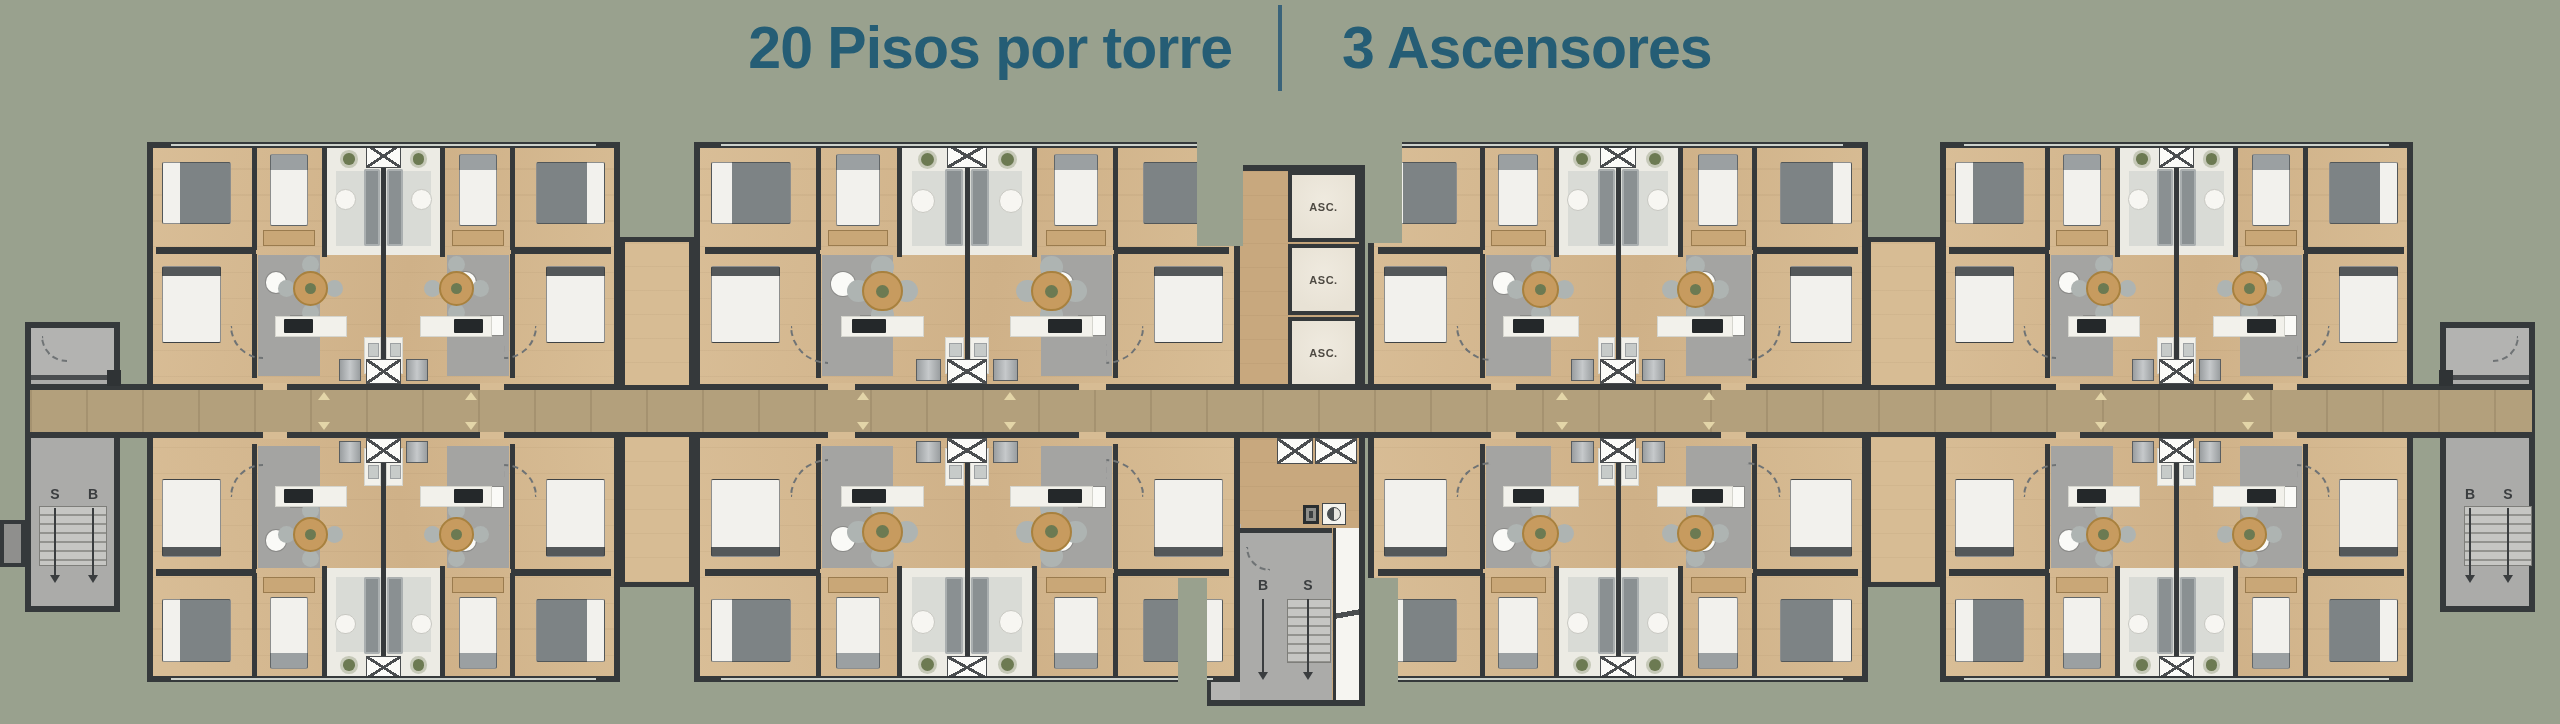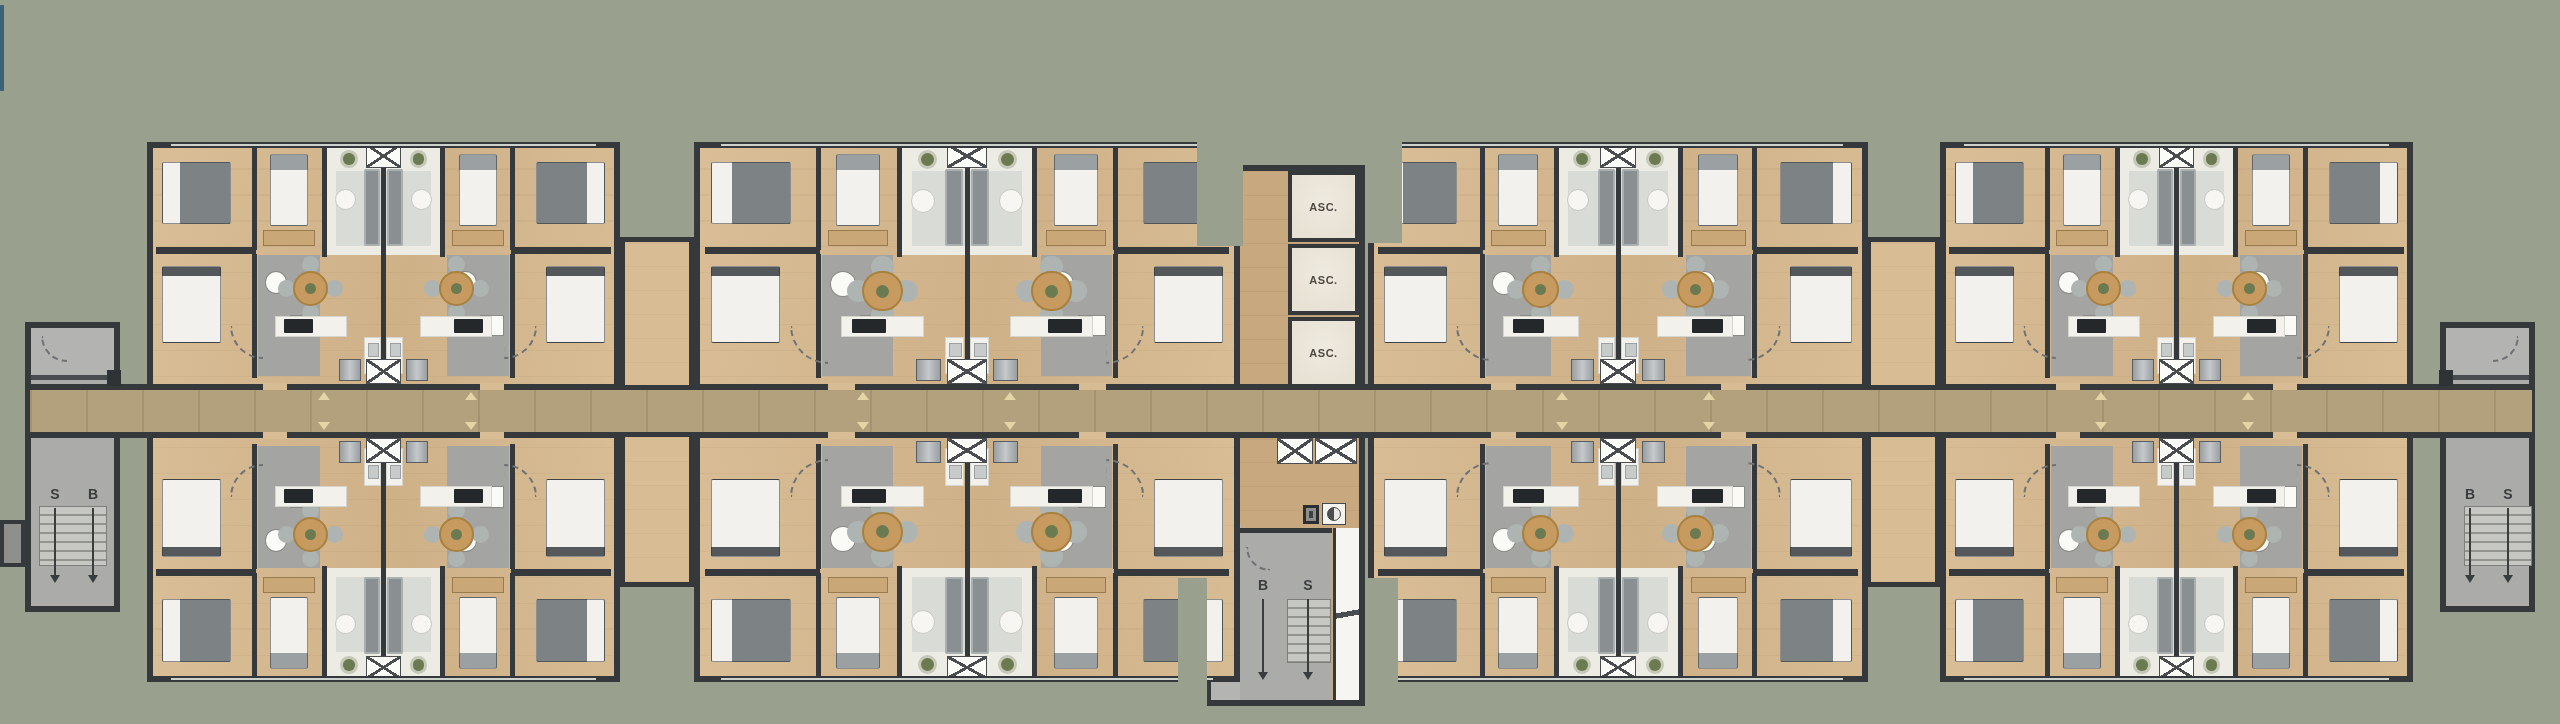--- a/index.html
+++ b/index.html
@@ -111,21 +111,23 @@
   .doorgap{bottom:0;width:5%;height:7px;background:var(--wood);z-index:10;}
   .windowline{left:5%;top:2px;width:90%;height:2px;background:#CDD2CC;z-index:10;}
   .cl-arc{width:7%;aspect-ratio:1;z-index:5;}
 </style>
 </head>
 <body>
 
 <div id="stage">
 
   <div id="header">
+    <div class="title-left title-text">20 Pisos por torre</div>
     <div id="title-divider"></div>
+    <div class="title-right title-text">3 Ascensores</div>
   </div>
 
   <div id="plan">
 
     <div class="stairblock" style="left:25px;top:322px;width:95px;height:290px">
       <div class="vest"></div>
       <div class="arc" style="left:10px;top:8px;width:26px;height:26px"></div>
       <div class="slabel" style="left:14px;top:158px">S</div>
       <div class="slabel" style="left:52px;top:158px">B</div>
       <div class="steps" style="left:8px;top:178px;width:68px;height:60px"></div>

